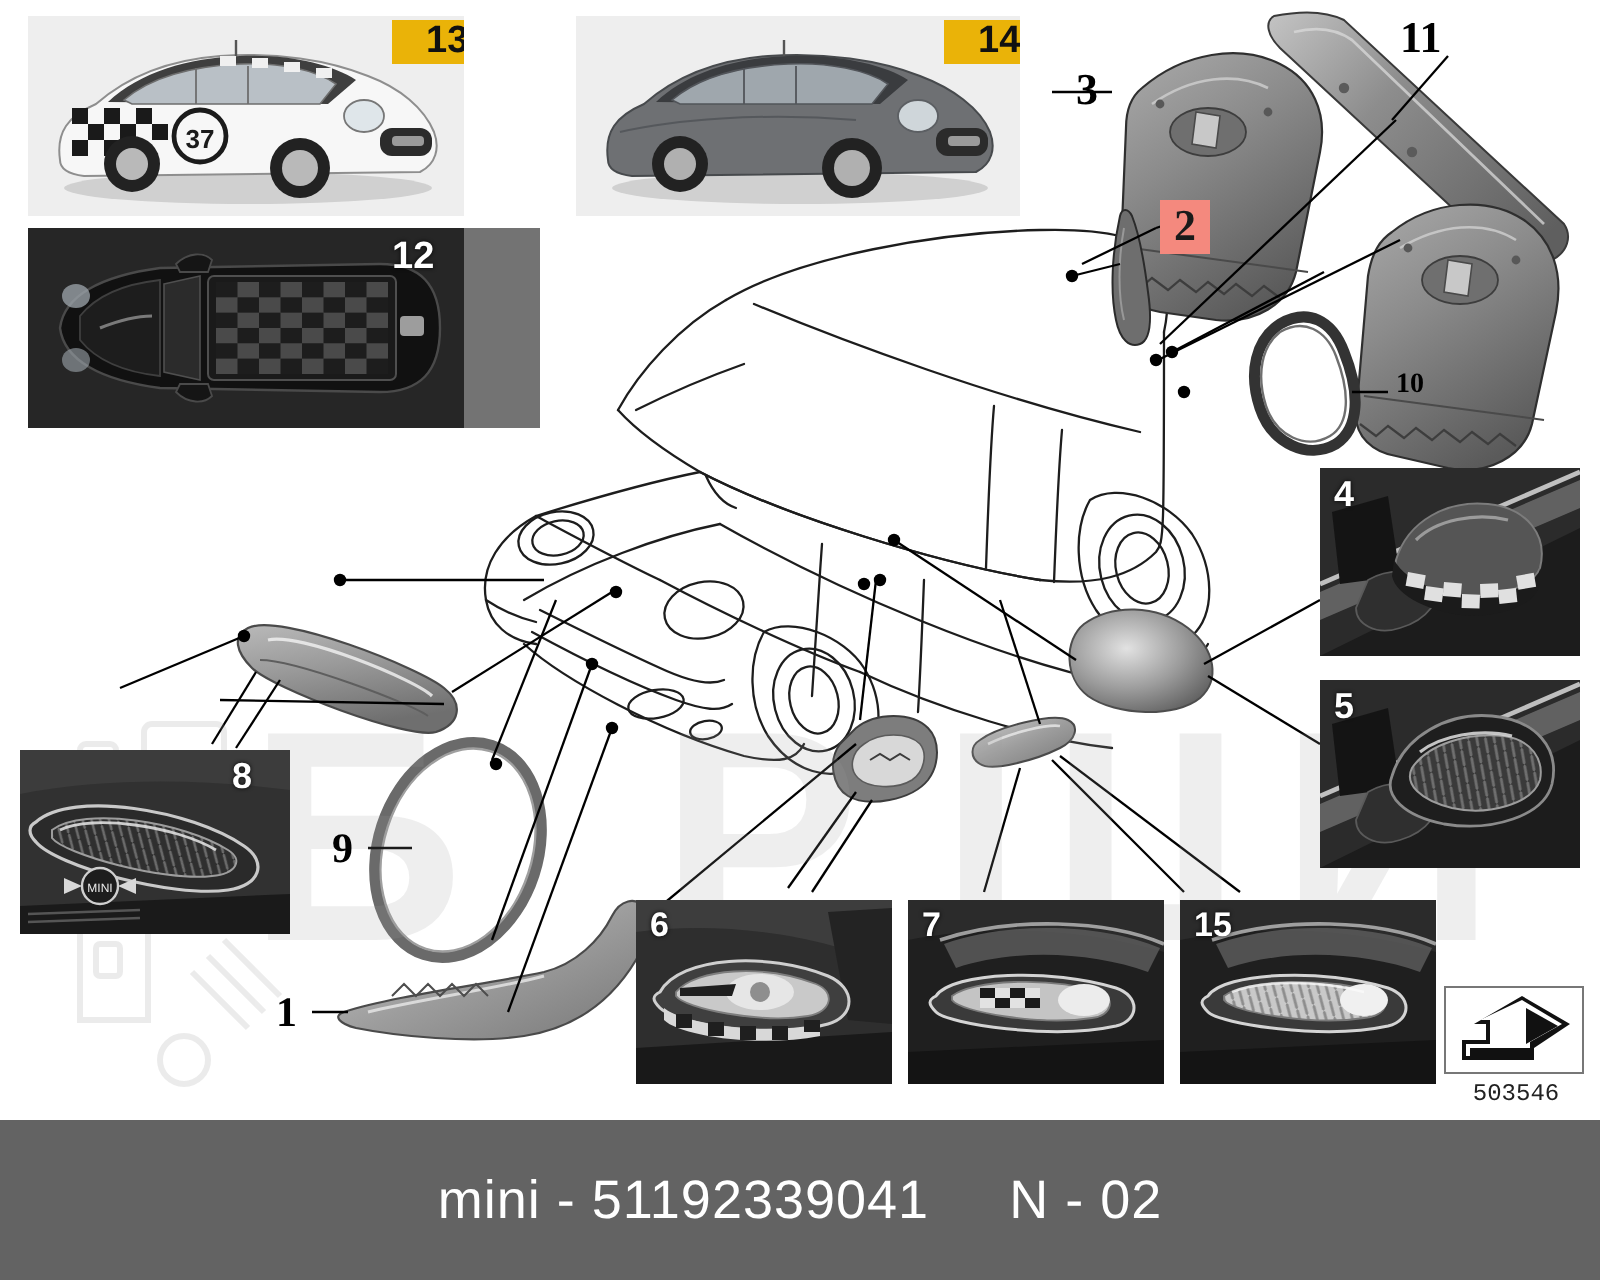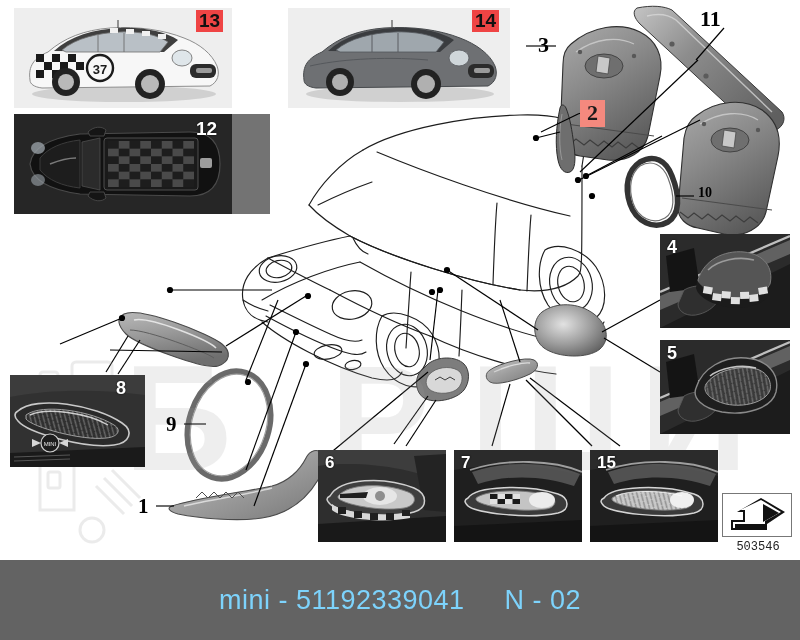--- a/index.html
+++ b/index.html
@@ -13,38 +13,38 @@
   }
   #stage { position:absolute; left:0; top:0; width:800px; height:640px; background:#fff; }
 
   
   .panel { position:absolute; overflow:hidden; background:#2a2a2a; }
   .panel .pnum {
     position:absolute; font-weight:bold; color:#fff; z-index:9;
     text-shadow:0 0 2px rgba(0,0,0,.9);
     font-family:"Liberation Sans", sans-serif;
   }
-  .panel.light .pnum { color:#111; text-shadow:none; background:#ef4444; padding:0 3px; }
+  .panel.light .pnum { color:#111; text-shadow:none; background:#eab308; padding:0 17px; }
 
   
   .lbl {
     position:absolute; font-weight:bold; color:#000; line-height:1;
     font-family:Liberation Serif, serif; white-space:nowrap;
   }
   .lbl.hl { background:#f4897e; padding:2px 7px 3px 7px; color:#1a1a1a; }
 
   .wm { position:absolute; pointer-events:none; }
 
   .footer {
     position:absolute; left:0; top:560px; width:800px; height:80px;
     background:#636363;
     display:flex; align-items:center; justify-content:center;
   }
   .footer-txt {
-    color:#7dd3fc; font-size:27px; letter-spacing:.5px;
+    color:#ffffff; font-size:27px; letter-spacing:.5px;
     font-family:"Liberation Sans", sans-serif; white-space:pre;
   }
   .diagcode {
     position:absolute; left:722px; top:540px; width:72px;
     text-align:center; font-size:12px; color:#222;
     font-family:Liberation Mono, monospace;
   }
   .arrowbox {
     position:absolute; left:722px; top:493px; width:70px; height:44px;
     border:1px solid #777; background:#fff;

